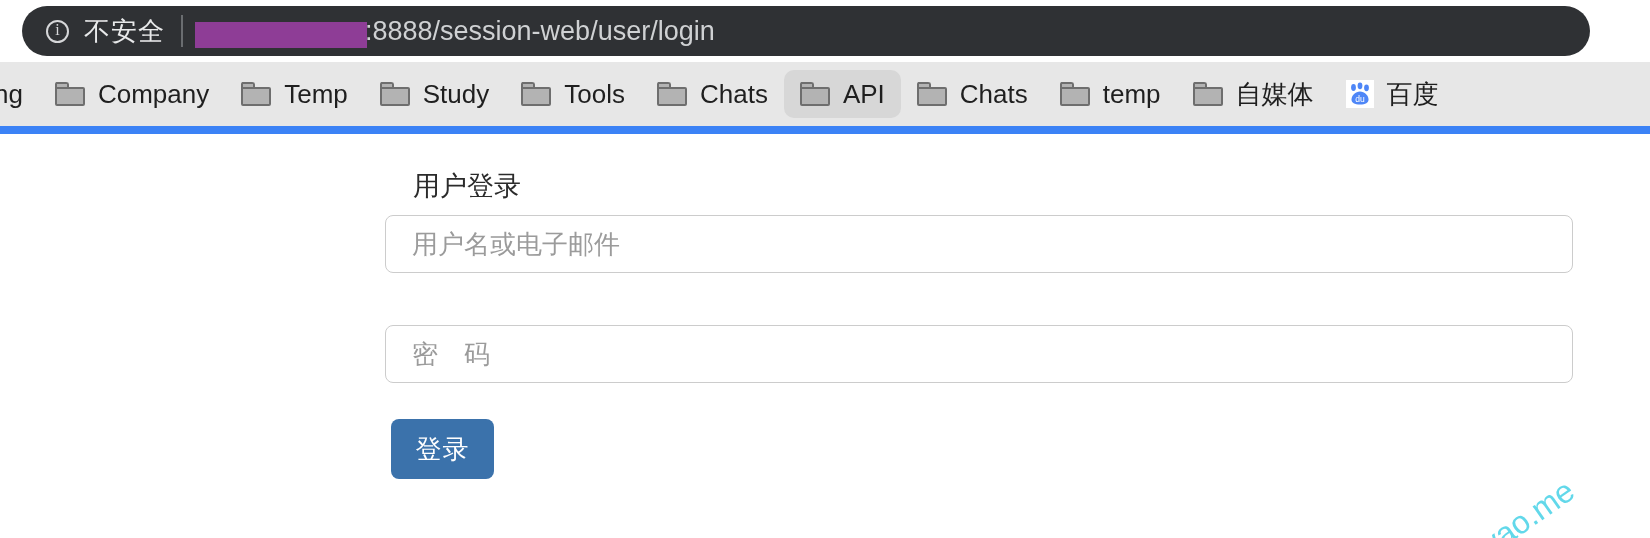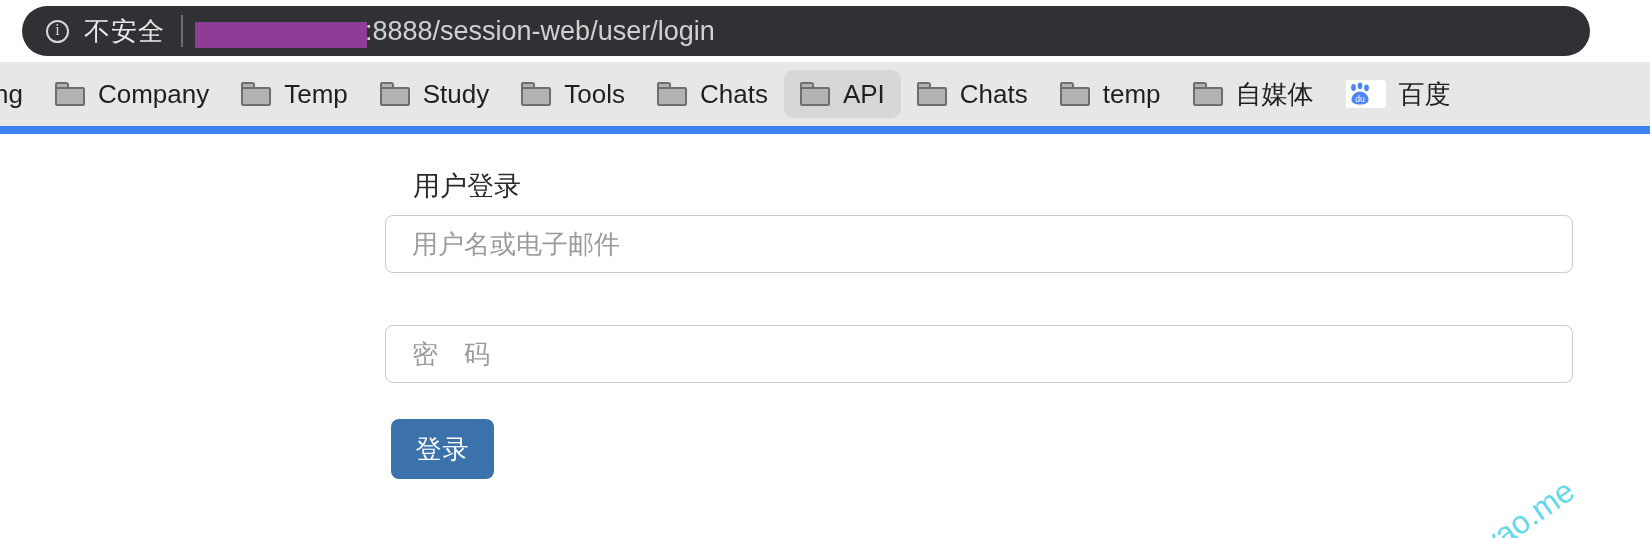--- a/index.html
+++ b/index.html
@@ -163,21 +163,21 @@
     top: 0;
     width: 14px;
     height: 8px;
     background: #b3b3b3;
     border: 2px solid #6e6e6e;
     border-bottom: none;
     border-radius: 2px 3px 0 0;
     box-sizing: border-box;
   }
   .baidu-icon {
-    width: 40px;
+    width: 28px;
     height: 28px;
     margin-right: 13px;
     flex: 0 0 auto;
     background: #ffffff;
     border-radius: 3px;
     position: relative;
   }
 
   
   .page {

